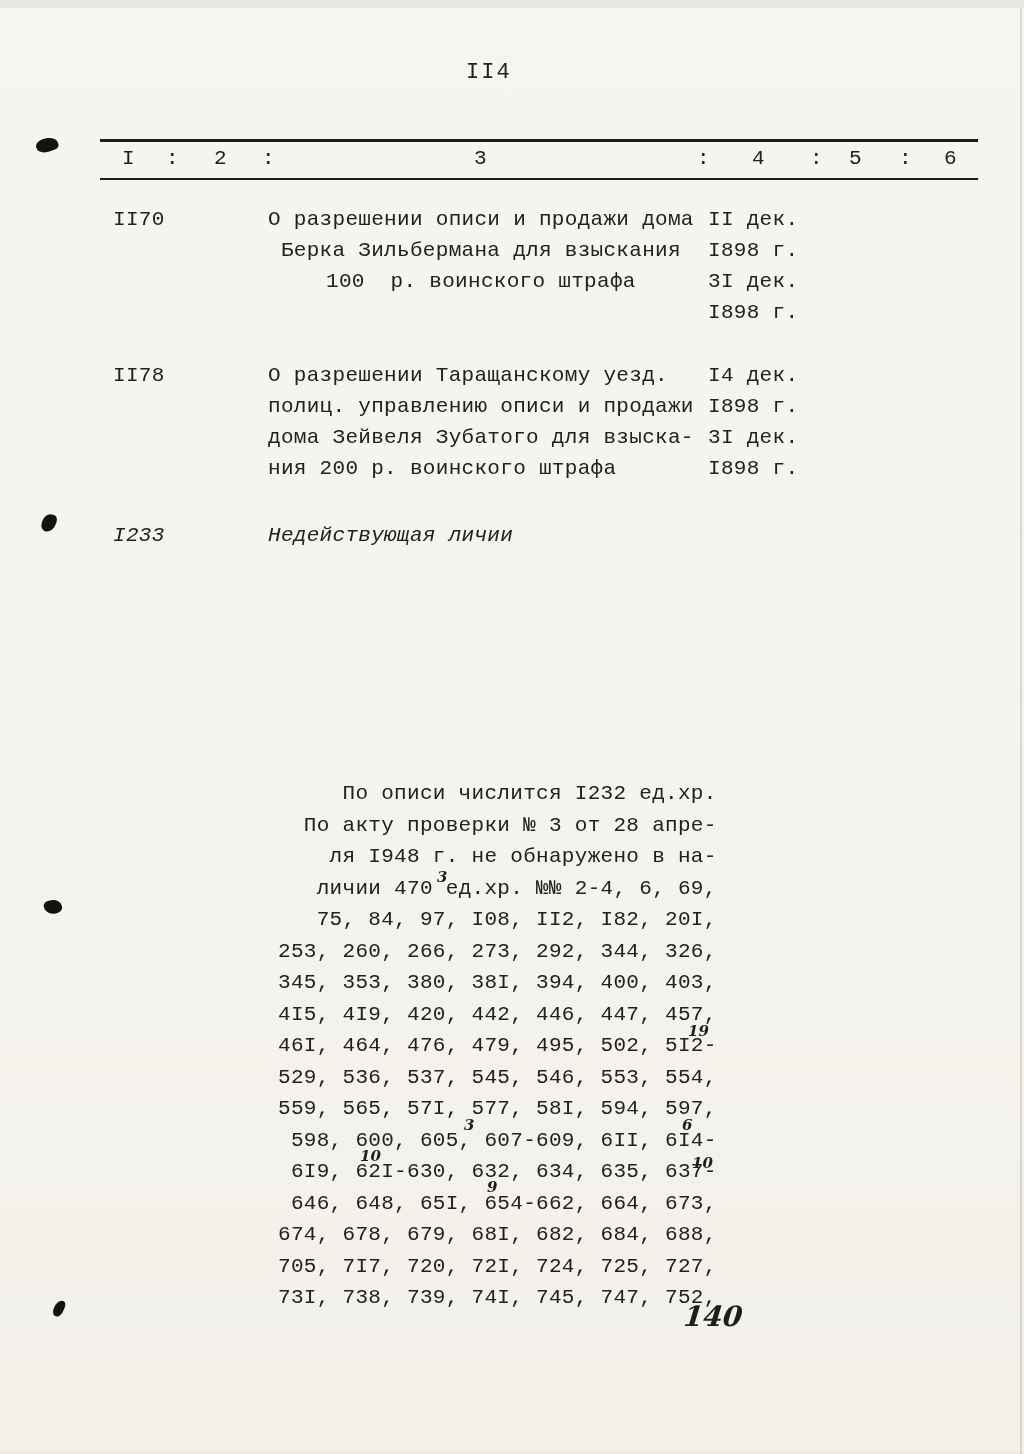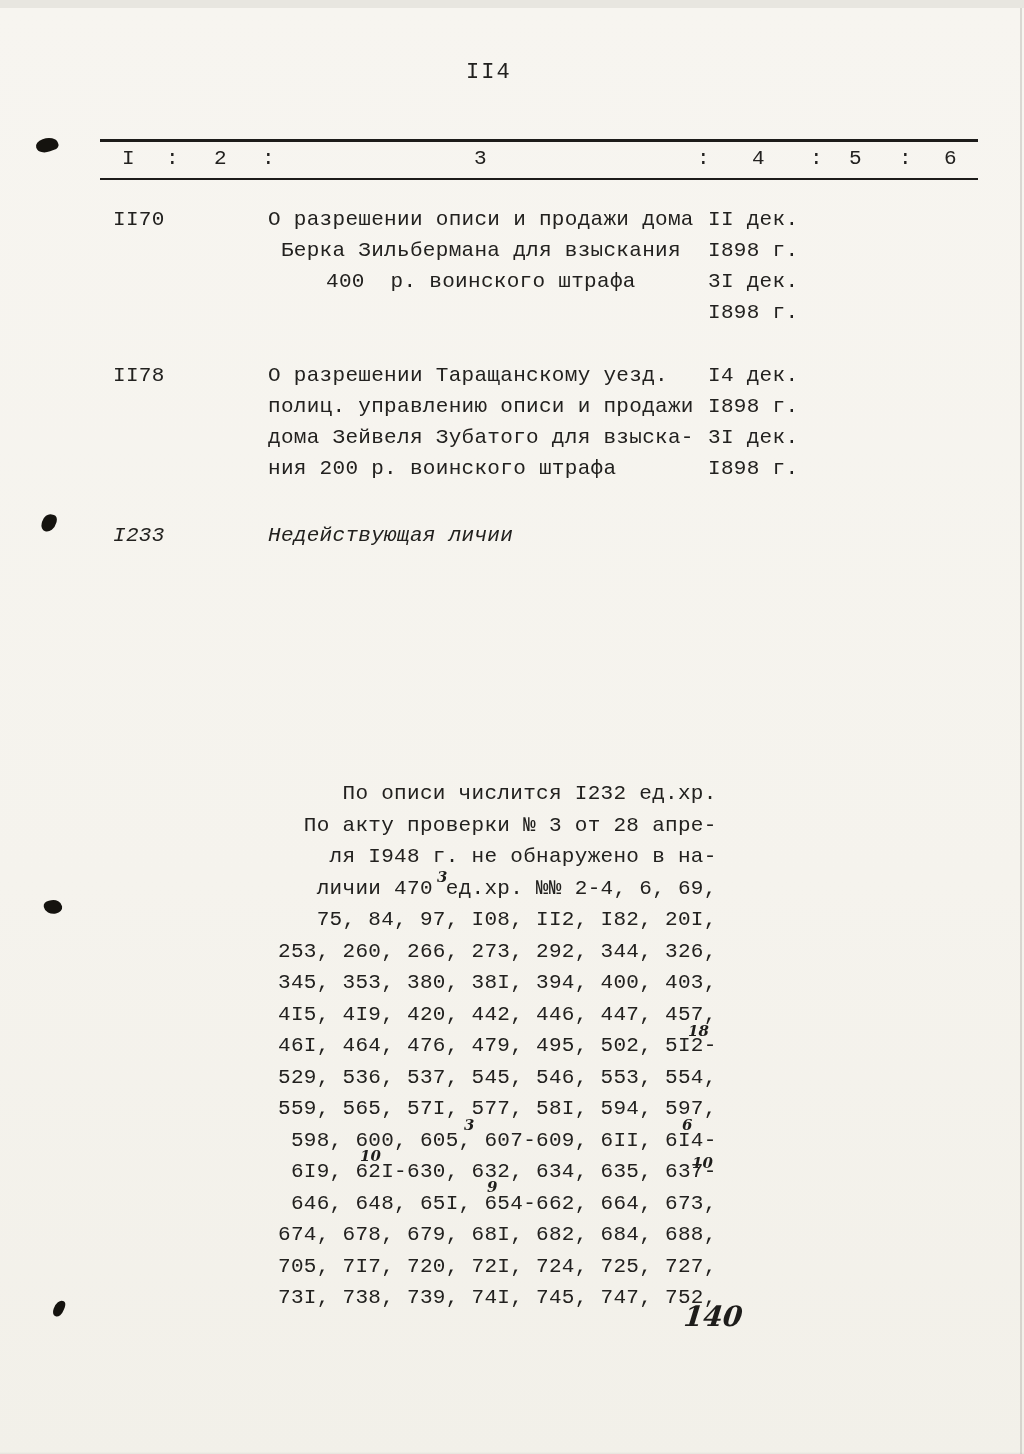--- a/index.html
+++ b/index.html
@@ -159,21 +159,21 @@
     <span class="hc hc9">:</span>
     <span class="hc hc10">6</span>
   </div>
 
   <div class="rule rule-bottom"></div>
 
   <div class="row1">
     <div class="cell row-id">II70</div>
     <div class="cell row-desc">О разрешении описи и продажи дома
 Берка Зильбермана для взыскания
-400  р. воинского штрафа</div>
+100  р. воинского штрафа</div>
     <div class="cell row-dates">II дек.
 I898 г.
 3I дек.
 I898 г.</div>
   </div>
 
   <div class="row2">
     <div class="cell row-id">II78</div>
     <div class="cell row-desc">О разрешении Таращанскому уезд.
 полиц. управлению описи и продажи
@@ -202,21 +202,21 @@
 529, 536, 537, 545, 546, 553, 554,
 559, 565, 57I, 577, 58I, 594, 597,
 598, 600, 605, 607-609, 6II, 6I4-
 6I9, 62I-630, 632, 634, 635, 637-
 646, 648, 65I, 654-662, 664, 673,
 674, 678, 679, 68I, 682, 684, 688,
 705, 7I7, 720, 72I, 724, 725, 727,
 73I, 738, 739, 74I, 745, 747, 752,</div>
 
   <span class="hw hw-mark mk0">3</span>
-  <span class="hw hw-mark mk1">18</span>
+  <span class="hw hw-mark mk1">19</span>
   <span class="hw hw-mark mk2">3</span>
   <span class="hw hw-mark mk3">6</span>
   <span class="hw hw-mark mk4">10</span>
   <span class="hw hw-mark mk5">10</span>
   <span class="hw hw-mark mk6">9</span>
 
   <span class="hw hw-total">140</span>
 
   <div class="blot blot1"></div>
   <div class="blot blot2"></div>

